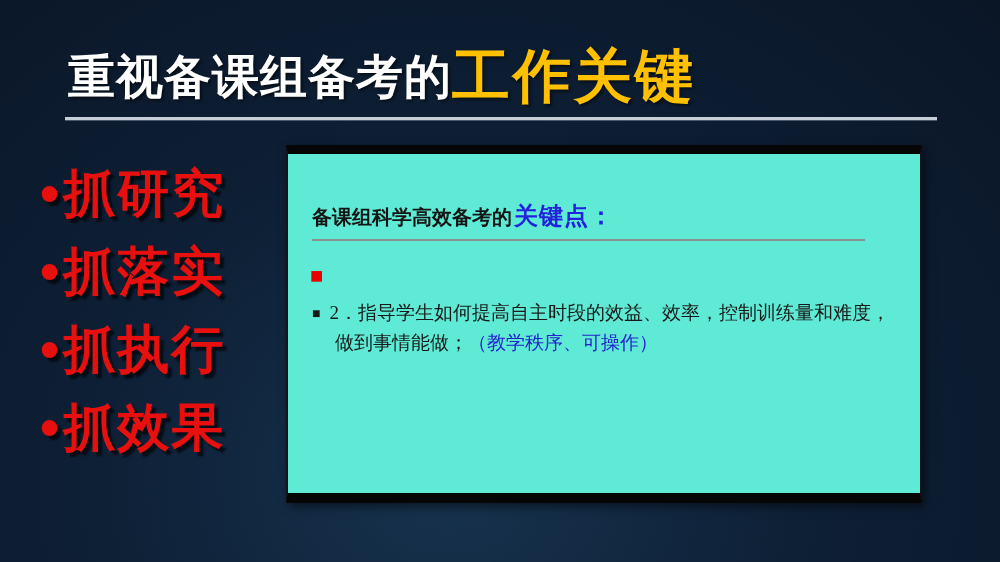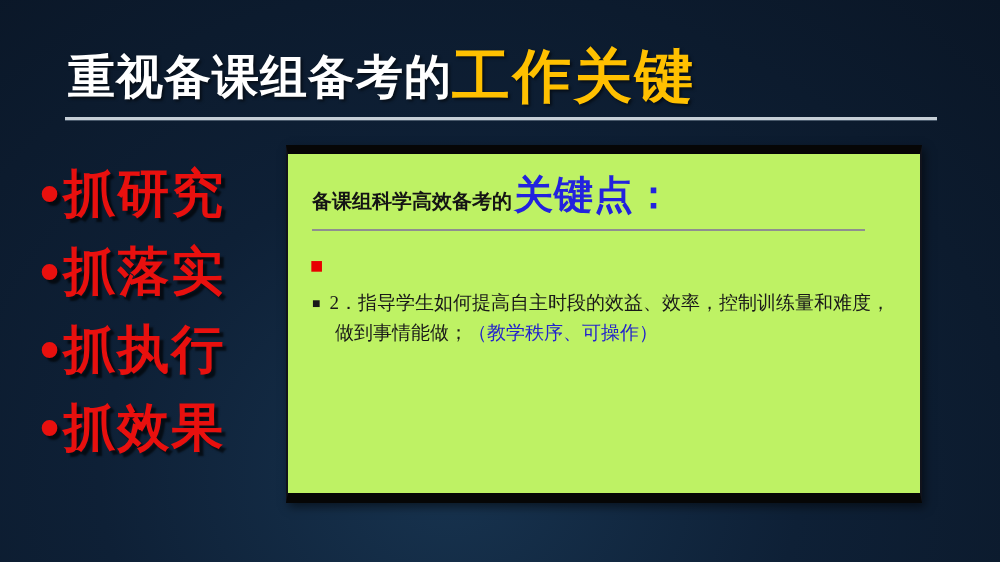--- a/index.html
+++ b/index.html
@@ -32,28 +32,28 @@
   .point{
     display:flex;align-items:center;height:56px;margin-bottom:22px;
     color:#e8100e;font-size:52px;font-weight:bold;letter-spacing:2px;
     text-shadow:4px 4px 2px rgba(0,0,0,.65);white-space:nowrap;
   }
   .point .dot{font-size:1.05em;line-height:1;margin-right:2px;}
 
   
   .panel{
     position:absolute;left:286px;top:145px;width:636px;height:358px;
-    box-sizing:border-box;background:#bef264;
+    box-sizing:border-box;background:#5eead4;
     border-top:9px solid #060606;border-bottom:10px solid #060606;
     border-left:2px solid #11131c;border-right:2px solid #11131c;
     box-shadow:3px 4px 9px rgba(0,0,0,.5);
   }
   .panel-header{margin:14px 0 0 24px;display:flex;align-items:baseline;white-space:nowrap;}
   .panel-header .prefix{font-size:20px;font-weight:bold;color:#141414;}
-  .panel-header .highlight{font-size:39px;font-weight:bold;color:#2222dd;letter-spacing:1px;margin-left:2px;}
+  .panel-header .highlight{font-size:24px;font-weight:bold;color:#2222dd;letter-spacing:1px;margin-left:2px;margin-top:32px;}
   .header-divider{margin:7px 0 0 24px;width:553px;height:2px;background:#8f8f8f;}
 
   .panel-heading{
     margin:24px 0 0 22px;display:flex;align-items:center;white-space:nowrap;
     font-size:23px;font-weight:bold;color:#e80000;letter-spacing:1px;
   }
   .panel-heading .sq{font-size:22px;line-height:1;margin-right:9px;}
 
   .panel-items{
     margin:11px 0 0 24px;font-family:"Liberation Serif",serif;

